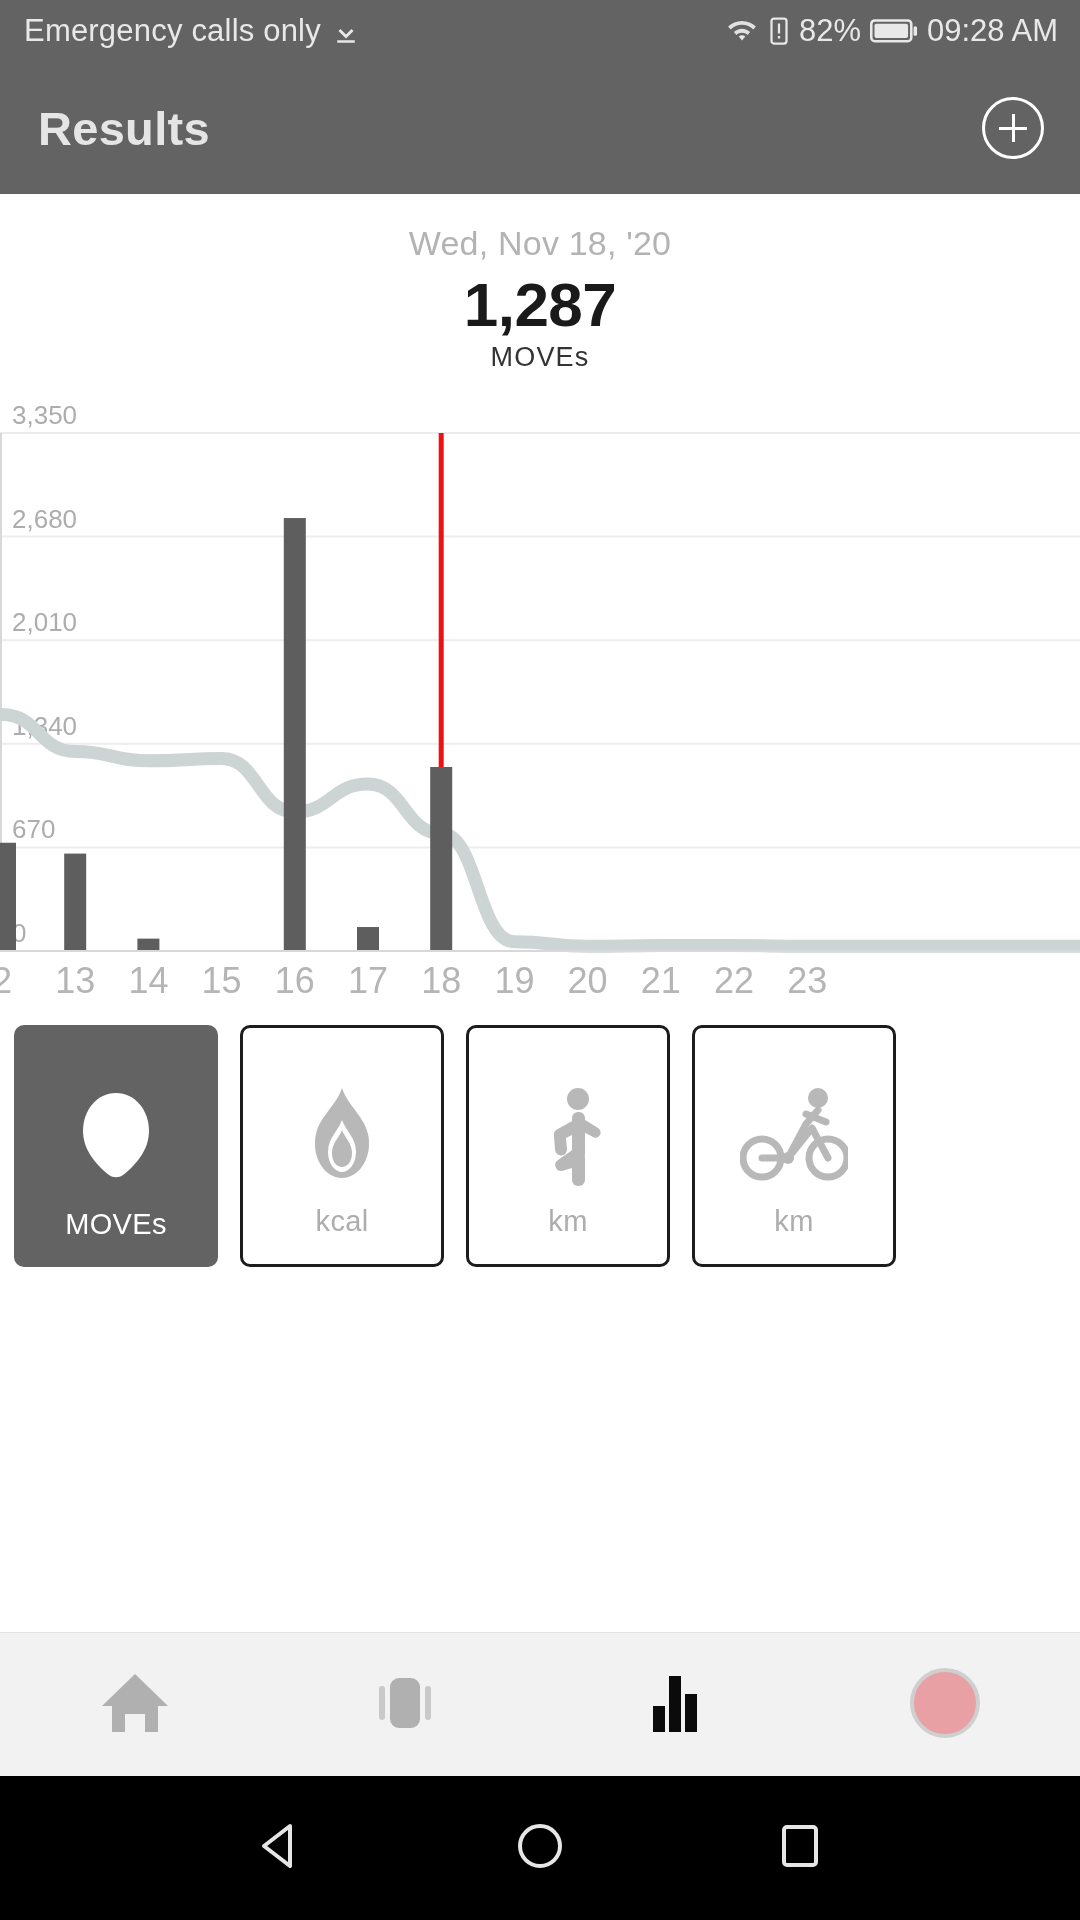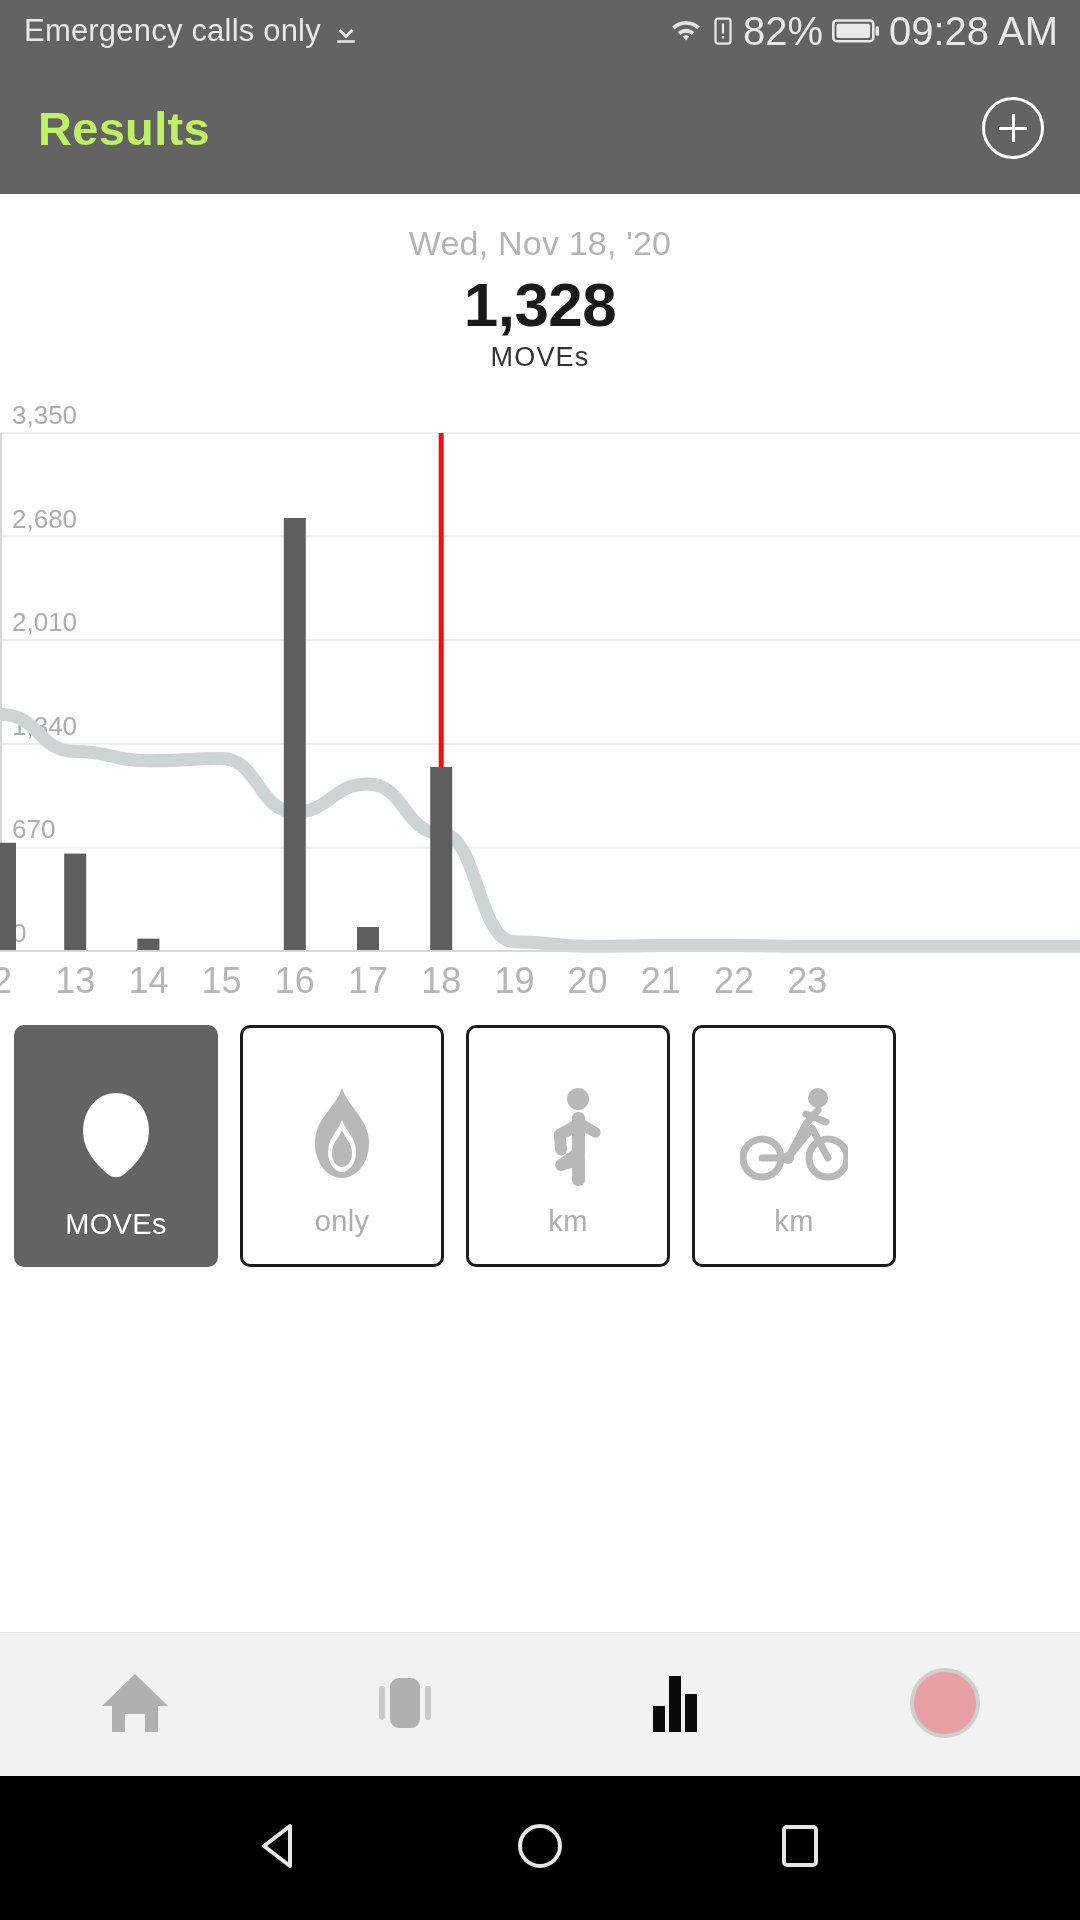--- a/index.html
+++ b/index.html
@@ -11,30 +11,30 @@
     -webkit-font-smoothing:antialiased;
   }
 
   
   .statusbar {
     height:62px; background:#636363; color:#e8e8e8;
     display:flex; align-items:center; justify-content:space-between;
     padding:0 22px 0 24px;
   }
   .sb-left { display:flex; align-items:flex-end; gap:10px; font-size:31px; letter-spacing:.2px; }
-  .sb-right { display:flex; align-items:center; gap:9px; font-size:40px; }
+  .sb-right { display:flex; align-items:center; gap:9px; font-size:31px; }
   .sb-icon { display:inline-flex; align-items:center; }
 
   
   .appbar {
     height:132px; background:#636363;
     display:flex; align-items:center; justify-content:space-between;
     padding:0 36px 0 38px;
   }
-  .appbar-title { color:#bef264; font-size:47px; font-weight:bold; letter-spacing:.3px; }
+  .appbar-title { color:#e5e5e5; font-size:47px; font-weight:bold; letter-spacing:.3px; }
   .add-btn {
     width:62px; height:62px; border-radius:50%;
     border:3px solid #ffffff;
     display:flex; align-items:center; justify-content:center;
     position:relative;
   }
   .add-btn:before, .add-btn:after {
     content:""; position:absolute; background:#ffffff;
   }
   .add-btn:before { width:28px; height:3px; }
@@ -122,21 +122,21 @@
   </div>
 </div>
 
 <div class="appbar">
   <div class="appbar-title">Results</div>
   <div class="add-btn"></div>
 </div>
 
 <div class="summary">
   <div class="summary-date">Wed, Nov 18, '20</div>
-  <div class="summary-value">1,328</div>
+  <div class="summary-value">1,287</div>
   <div class="summary-unit">MOVEs</div>
 </div>
 
 <div class="chart-wrap">
   <svg class="chart-svg" width="1080" height="600" viewBox="0 0 1080 600">
 
     <g id="grid-group">
         <line x1="0" x2="1080" y1="450.4" y2="450.4" stroke="#ededed" stroke-width="2"></line>
         <line x1="0" x2="1080" y1="346.79999999999995" y2="346.79999999999995" stroke="#ededed" stroke-width="2"></line>
         <line x1="0" x2="1080" y1="243.2" y2="243.2" stroke="#ededed" stroke-width="2"></line>
@@ -198,21 +198,21 @@
   </div>
 
   <div class="card inactive">
     <div class="card-icon">
       <svg width="92" height="110" viewBox="0 0 92 110">
         <path d="M46 4C40 22 24 32 20 50c-5 22 8 44 26 44s31-22 26-44C68 32 52 22 46 4z" fill="#b8b8b8"></path>
         <path d="M46 36c-4 11-14 18-14 32 0 12 7 20 14 20s14-8 14-20c0-14-10-21-14-32z" fill="#ffffff"></path>
         <path d="M46 46c-3 8-10 13-10 23 0 9 5 14 10 14s10-5 10-14c0-10-7-15-10-23z" fill="#b8b8b8"></path>
       </svg>
     </div>
-    <div class="card-label">only</div>
+    <div class="card-label">kcal</div>
   </div>
 
   <div class="card inactive">
     <div class="card-icon">
       <svg width="92" height="110" viewBox="0 0 92 110">
         <circle cx="56" cy="15" r="11" fill="#b8b8b8"></circle>
         <rect x="50" y="28" width="13" height="48" rx="6" fill="#b8b8b8"></rect>
         <rect x="50" y="68" width="13" height="34" rx="6" fill="#b8b8b8"></rect>
         <path d="M52 36 L34 46 a6 6 0 0 0 -2 6 L33 66 a6 6 0 0 0 12 -1 L44 54 L56 48z" fill="#b8b8b8"></path>
         <path d="M56 62 L36 76 a6 6 0 0 0 4 11 L50 84z" fill="#b8b8b8"></path>

